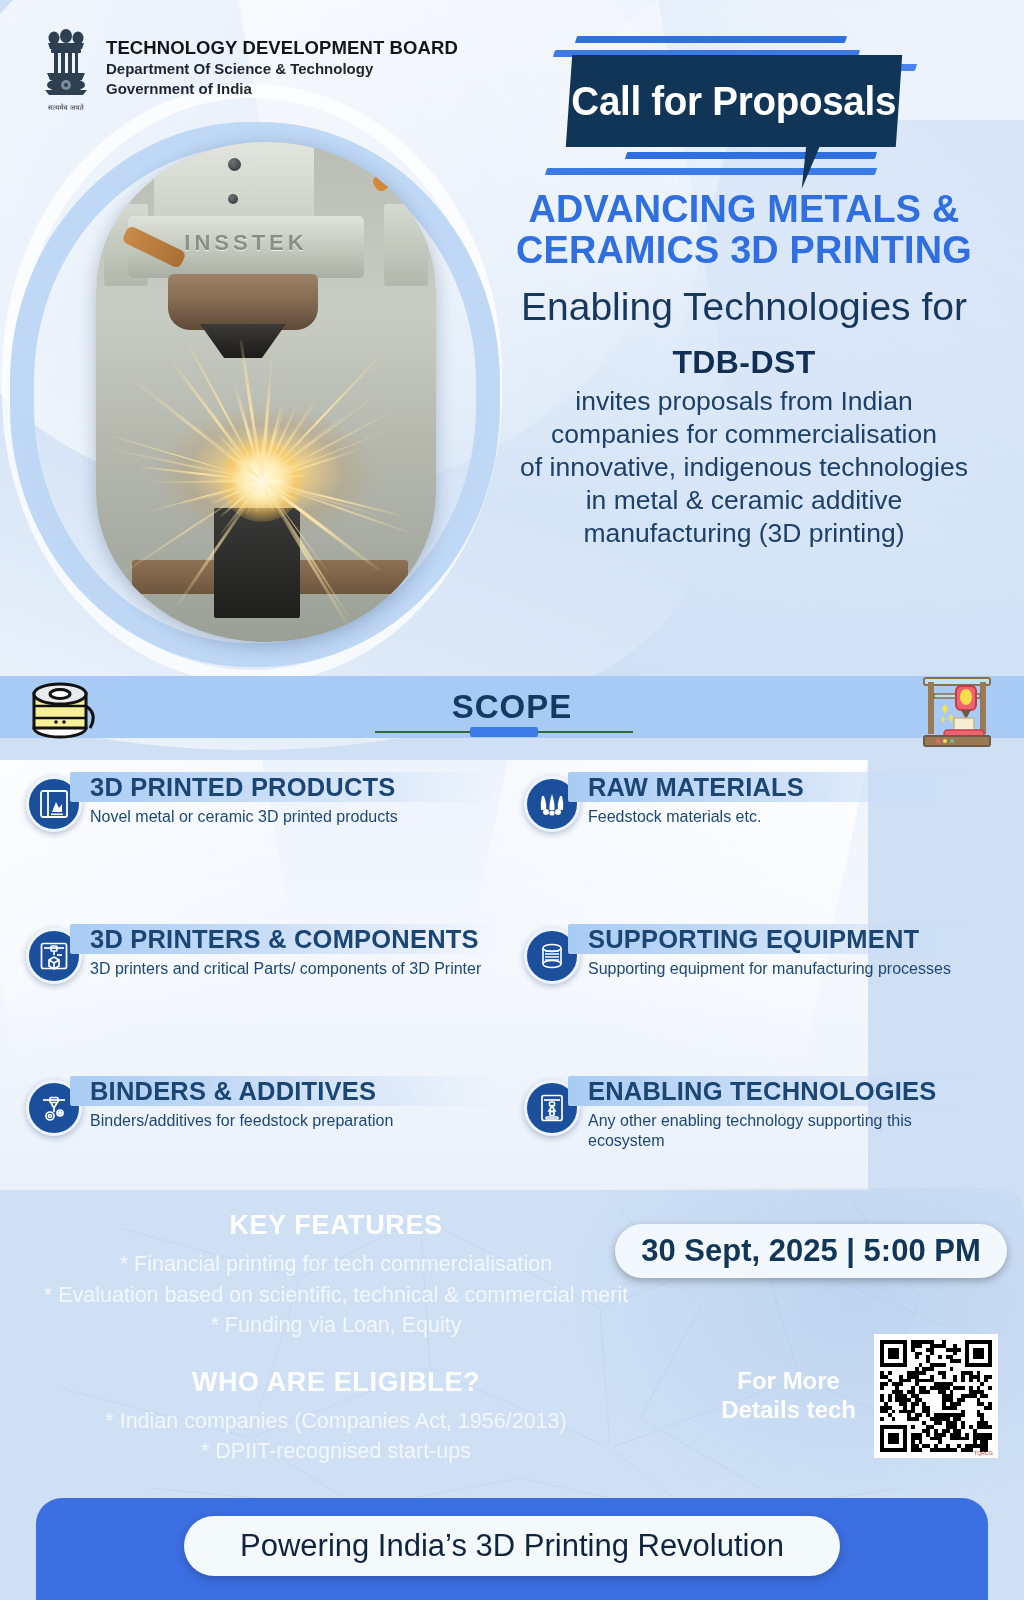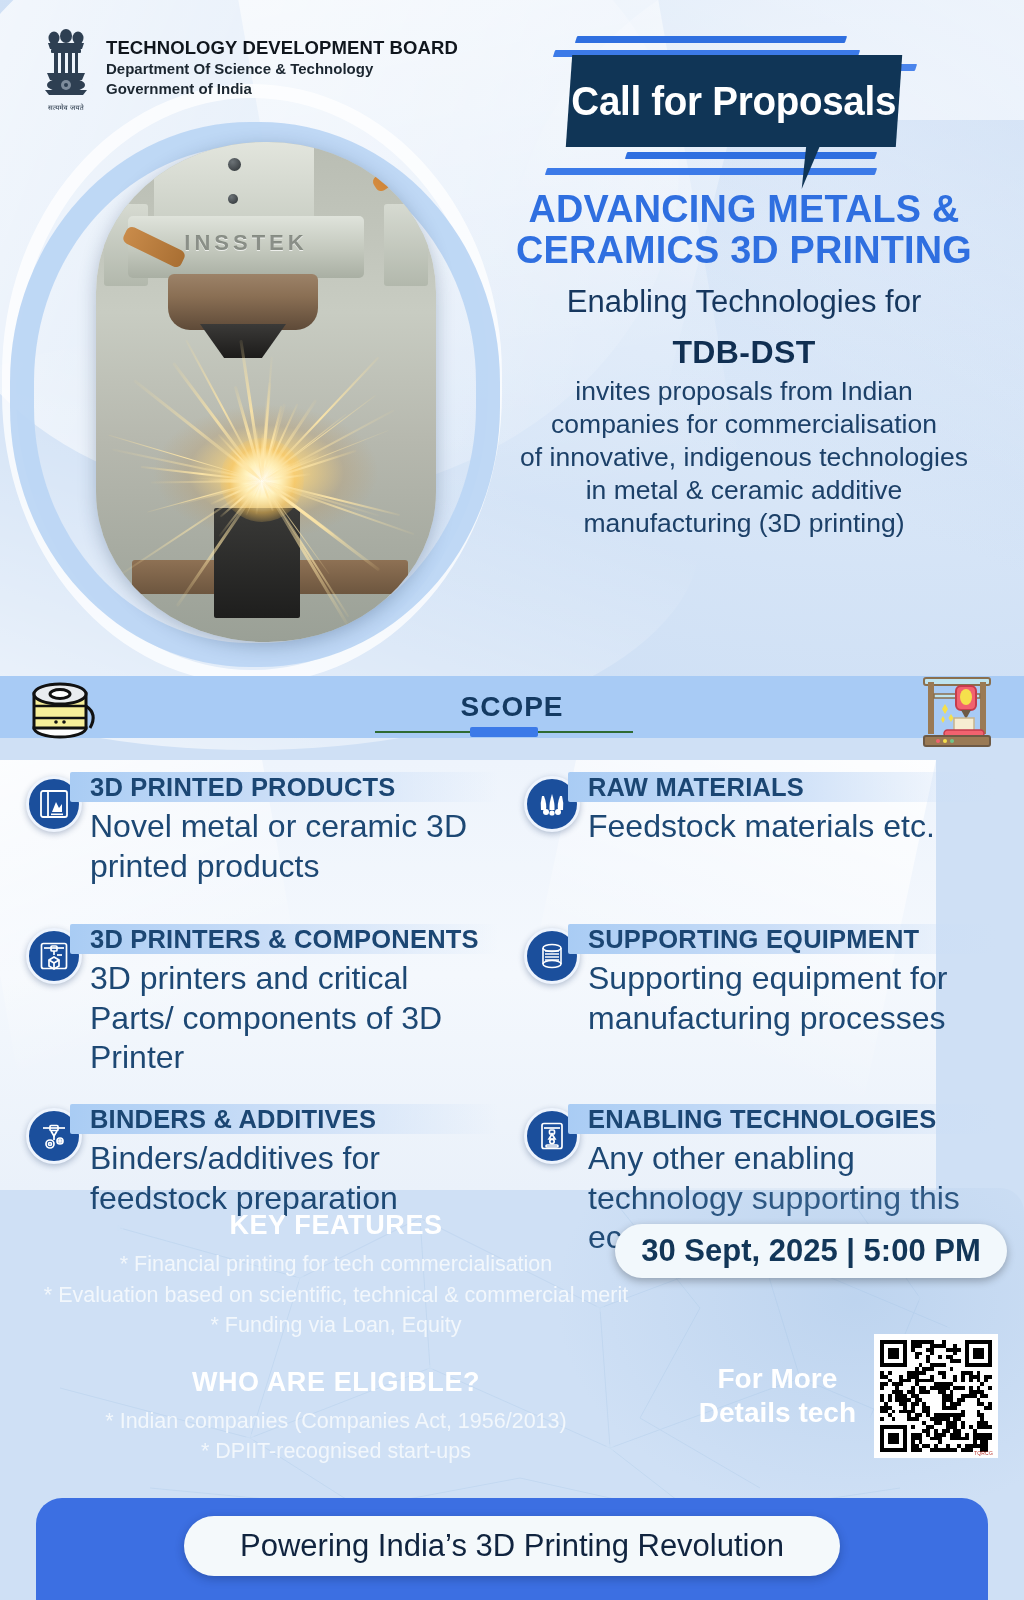--- a/index.html
+++ b/index.html
@@ -124,45 +124,45 @@
      background:radial-gradient(circle,#ffffff 0%,#fff3c0 28%,rgba(255,200,90,.55) 55%,rgba(255,170,60,0) 78%);}
   .spark{ position:absolute; background:linear-gradient(90deg,rgba(255,240,190,0),#ffe7a8,rgba(255,220,140,.1));
      height:2px; border-radius:2px; transform-origin:0 50%;}
 
   
   .headcol{ position:absolute; top:188px; left:486px; width:516px; z-index:20; text-align:center;}
   .h-main{ font-family:"Liberation Sans Narrow","Liberation Sans",sans-serif;
      font-weight:bold; font-size:39px; line-height:1.06; color:#2f6fe0;
      letter-spacing:.2px; transform:scaleX(.97); }
   .h-sub{ margin-top:12px; font-family:"Liberation Sans Narrow","Liberation Sans",sans-serif;
-     font-size:31px; line-height:1.22; color:#16375e; }
+     font-size:39px; line-height:1.22; color:#16375e; }
   .h-org{ margin-top:14px; font-family:"Liberation Sans Narrow","Liberation Sans",sans-serif;
      font-weight:bold; font-size:32px; color:#102f52; letter-spacing:.4px;}
   .h-body{ margin-top:4px; font-family:"Liberation Sans Narrow","Liberation Sans",sans-serif;
      font-size:26.5px; line-height:1.24; color:#1c4068; }
 
   
   .scope-band{ position:absolute; top:676px; left:0; width:1024px; height:62px;
      background:#a8cbf5; z-index:18;}
   .scope-band .title{
      position:absolute; top:0; left:0; width:100%; height:100%;
      display:flex; align-items:center; justify-content:center;
      font-family:"Liberation Sans Narrow","Liberation Sans",sans-serif;
-     font-weight:bold; font-size:28px; color:#143a62; letter-spacing:1px;
+     font-weight:bold; font-size:33px; color:#143a62; letter-spacing:1px;
   }
   .scope-underline{ position:absolute; top:727px; left:375px; width:258px; height:10px; z-index:19;
      display:flex; align-items:center; }
   .scope-underline .g{ flex:1; height:2px; background:#2f6b33; }
   .scope-underline .b{ width:68px; height:10px; background:#3c7ae8; border-radius:2px; }
 
   .spool{ position:absolute; top:672px; left:26px; width:74px; height:72px; z-index:19;}
   .printer-ic{ position:absolute; top:664px; right:24px; width:86px; height:86px; z-index:19;}
 
   
-  .scope-area{ position:absolute; top:760px; left:0; width:936px; height:430px; z-index:16;
+  .scope-area{ position:absolute; top:760px; left:0; width:868px; height:430px; z-index:16;
      background:linear-gradient(180deg,#eef4fc 0%,#f4f8fd 50%,#eaf1fa 100%);}
   .scope-area .diag{ position:absolute; top:0; right:0; width:360px; height:430px;
      background:linear-gradient(200deg,rgba(255,255,255,.9),rgba(255,255,255,0) 62%);
      transform:skewX(-12deg); transform-origin:top right;}
   .scope-area .diag2{ position:absolute; top:0; left:0; width:300px; height:430px;
      background:linear-gradient(160deg,rgba(255,255,255,.85),rgba(255,255,255,0) 60%);
      transform:skewX(10deg);}
   .grid{ position:absolute; top:10px; left:0; width:1024px;
      display:grid; grid-template-columns:1fr 1fr; row-gap:24px; column-gap:0; padding:0 14px;}
   .cell{ position:relative; padding-left:76px; min-height:128px;}
@@ -181,21 +181,21 @@
   }
   .cell .ttl{
      position:relative; z-index:2;
      font-family:"Liberation Sans Narrow","Liberation Sans",sans-serif;
      font-weight:bold; font-size:25.5px; color:#1b4673; letter-spacing:.2px;
      line-height:34px; white-space:nowrap;
   }
   .cell .desc{
      position:relative; z-index:2; margin-top:3px;
      font-family:"Liberation Sans Narrow","Liberation Sans",sans-serif;
-     font-size:32px; line-height:1.24; color:#1d4874; max-width:400px;
+     font-size:16px; line-height:1.24; color:#1d4874; max-width:400px;
   }
 
   
   .dark{ position:absolute; top:1188px; left:0; width:1024px; height:345px;
      border-radius:24px 24px 0 0; overflow:hidden; z-index:22;
      background:
        radial-gradient(ellipse 420px 240px at 78% 40%, rgba(120,160,210,.22), rgba(0,0,0,0) 70%),
        radial-gradient(ellipse 300px 200px at 95% 20%, rgba(190,140,110,.18), rgba(0,0,0,0) 70%),
        linear-gradient(135deg,#143a63 0%,#123a66 35%,#0e2d52 70%,#0c2banchor 100%),
        linear-gradient(135deg,#143a63,#0d2b4e);
@@ -216,21 +216,21 @@
      display:flex; flex-direction:column; align-items:center;}
   .pill{ background:#f2f8fc; color:#123658; border-radius:40px;
      font-family:"Liberation Sans Narrow","Liberation Sans",sans-serif; font-weight:bold;
      box-shadow:0 3px 9px rgba(0,0,0,.28); text-align:center; white-space:nowrap;}
   .pill.p1{ font-size:30px; padding:7px 46px; }
   .pill.p2{ font-size:31px; padding:9px 26px; margin-top:8px; }
 
   .qrrow{ position:absolute; top:146px; right:26px; width:400px; z-index:3;
      display:flex; align-items:center; justify-content:flex-end; gap:18px;}
   .qrrow .lbl{ font-family:"Liberation Sans Narrow","Liberation Sans",sans-serif;
-     font-size:28px; line-height:1.2; color:#ffffff; font-weight:bold; text-align:center;}
+     font-size:24px; line-height:1.2; color:#ffffff; font-weight:bold; text-align:center;}
   .qr{ width:124px; height:124px; background:#fff; padding:6px; position:relative;}
   .qr canvas, .qr .qrpix{ display:block; width:100%; height:100%;}
   .qr .qrcap{ position:absolute; bottom:2px; right:5px; font-size:5px; color:#b8342c; letter-spacing:.2px;}
 
   
   .footer{ position:absolute; bottom:0; left:36px; width:952px; height:102px;
      background:#3c6fe2; border-radius:26px 26px 0 0; z-index:24;
      display:flex; align-items:center; justify-content:center;}
   .footer .fpill{
      background:#f4f9fb; border-radius:40px; padding:12px 56px;

